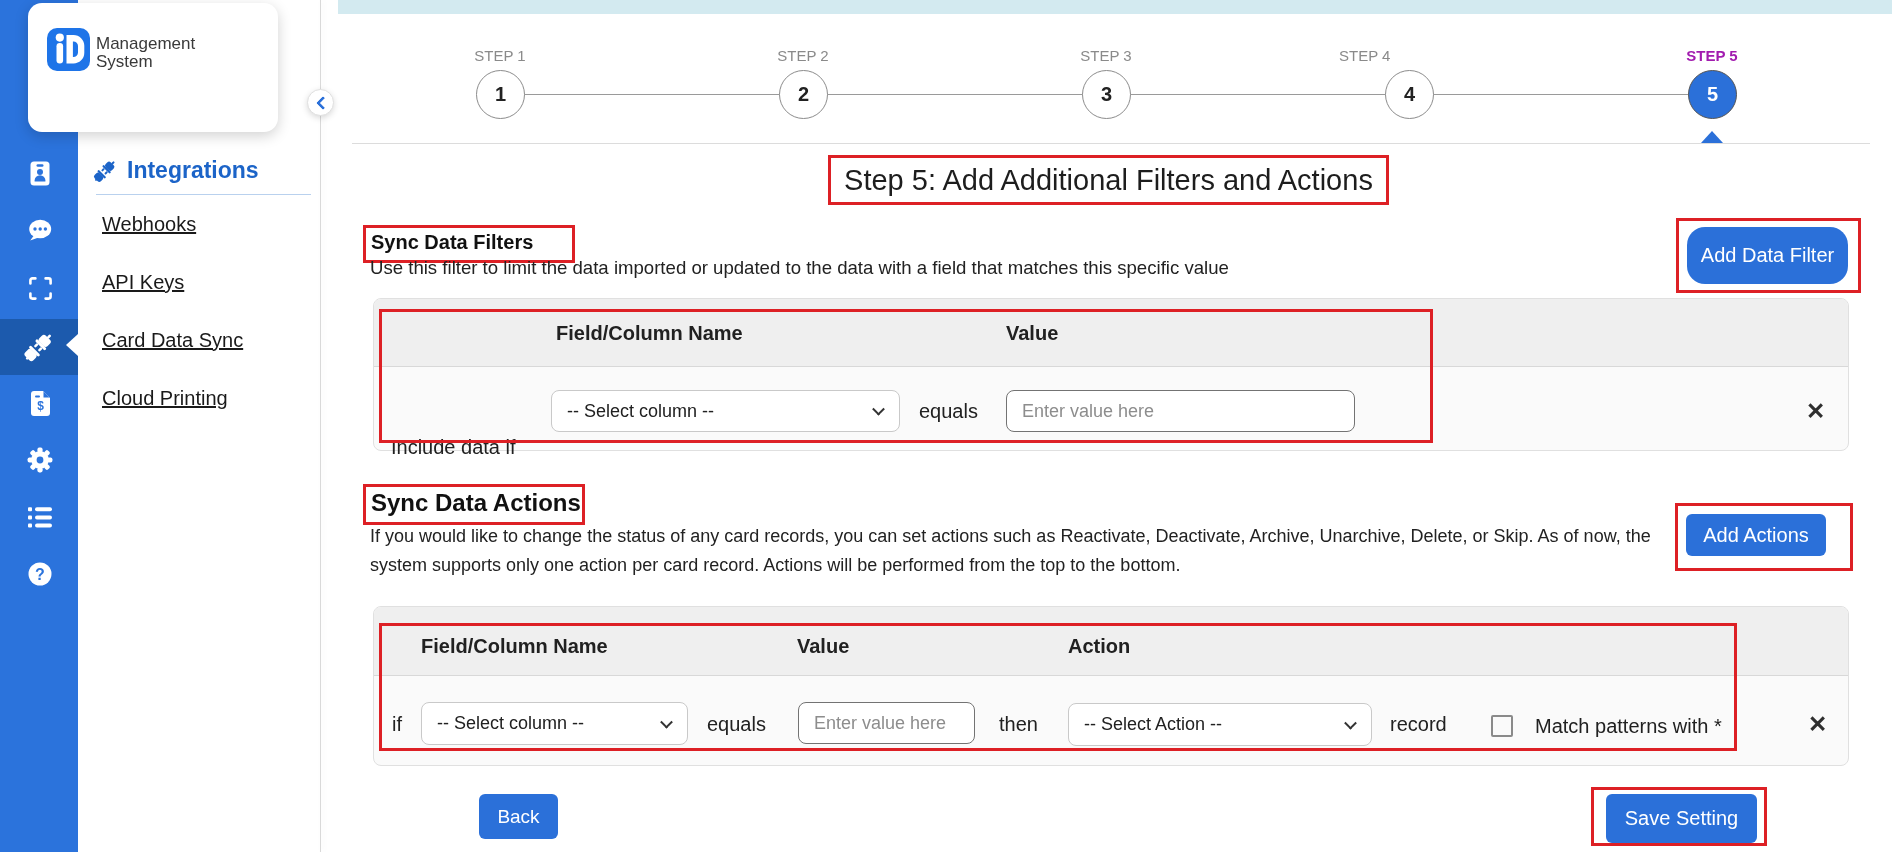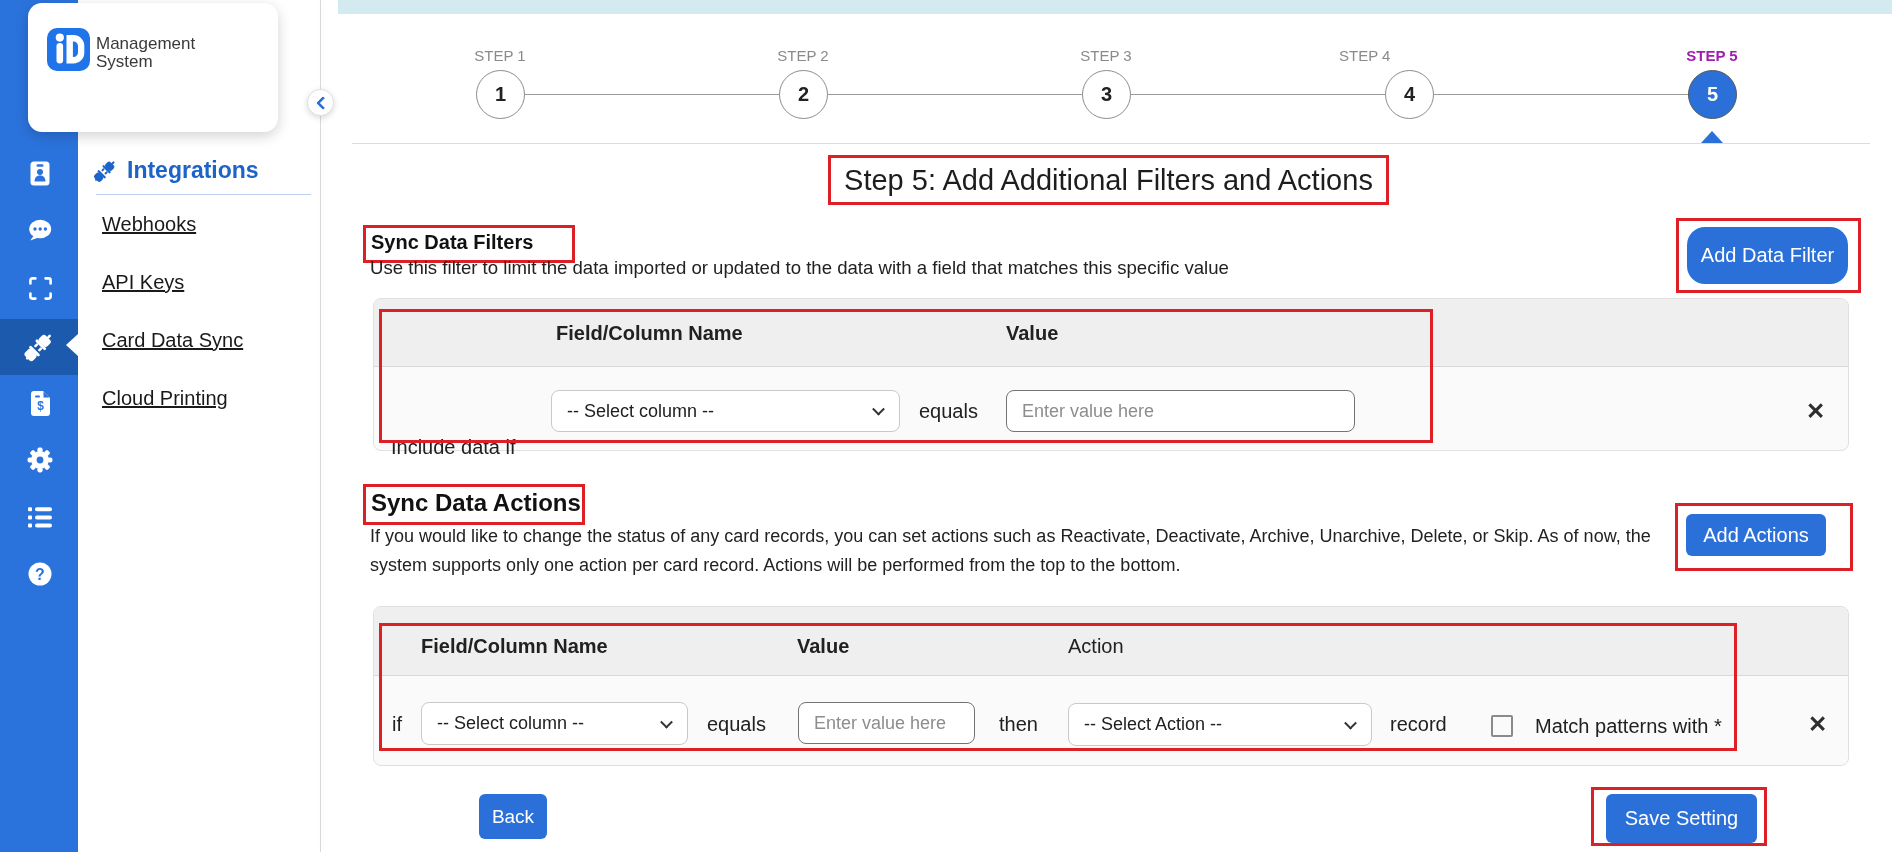--- a/index.html
+++ b/index.html
@@ -69,21 +69,21 @@
 <div class="txt" style="left:370px; top:551px; height:28px; line-height:28px; font-size:18px; color:#222;">system supports only one action per card record. Actions will be performed from the top to the bottom.</div>
 
 <div class="redbox" style="left:1675px; top:503px; width:178px; height:68px;"></div>
 <div class="btn" style="left:1686px; top:514px; width:140px; height:42px; line-height:42px; font-size:20px;">Add Actions</div>
 
 <div class="abs" style="left:373px; top:606px; width:1476px; height:160px; background:#fafafa; border:1px solid #e0e0e0; border-radius:8px; overflow:hidden;">
   <div style="position:absolute; left:0; top:0; width:100%; height:69px; background:#efefef; border-bottom:1px solid #d8d8d8;"></div>
 </div>
 <div class="txt" style="left:421px; top:631px; height:30px; line-height:30px; font-weight:bold; font-size:20px;">Field/Column Name</div>
 <div class="txt" style="left:797px; top:631px; height:30px; line-height:30px; font-weight:bold; font-size:20px;">Value</div>
-<div class="txt" style="left:1068px; top:631px; height:30px; line-height:30px; font-weight:normal; font-size:20px;">Action</div>
+<div class="txt" style="left:1068px; top:631px; height:30px; line-height:30px; font-weight:bold; font-size:20px;">Action</div>
 
 <div class="txt" style="left:392px; top:709px; height:30px; line-height:30px; font-size:20px;">if</div>
 <div class="sel" style="left:421px; top:702px; width:267px; height:43px;">
   <span style="position:absolute; left:15px; top:0; line-height:41px; font-size:18px;">-- Select column --</span>
     <i class="chev"></i>
 </div>
 <div class="txt" style="left:707px; top:709px; height:30px; line-height:30px; font-size:20px;">equals</div>
 <div class="inp" style="left:798px; top:702px; width:177px; height:42px;">
   <span style="position:absolute; left:15px; top:0; line-height:40px; font-size:18px;">Enter value here</span>
 </div>
@@ -91,21 +91,21 @@
 <div class="sel" style="left:1068px; top:703px; width:304px; height:43px;">
   <span style="position:absolute; left:15px; top:0; line-height:41px; font-size:18px;">-- Select Action --</span>
     <i class="chev"></i>
 </div>
 <div class="txt" style="left:1390px; top:709px; height:30px; line-height:30px; font-size:20px;">record</div>
 <div class="abs" style="left:1491px; top:715px; width:22px; height:22px; border:2px solid #8a8a8a; border-radius:2px; background:#fafafa;"></div>
 <div class="txt" style="left:1535px; top:711px; height:30px; line-height:30px; font-size:20px;">Match patterns with *</div>
 <div class="x" style="left:1808px; top:709px; height:30px; line-height:30px;">✕</div>
 <div class="redbox" style="left:379px; top:623px; width:1358px; height:128px;"></div>
 
-<div class="btn" style="left:479px; top:794px; width:68px; height:45px; line-height:45px; font-size:19px;">Back</div>
+<div class="btn" style="left:479px; top:794px; width:79px; height:45px; line-height:45px; font-size:19px;">Back</div>
 <div class="redbox" style="left:1591px; top:787px; width:176px; height:59px;"></div>
 <div class="btn" style="left:1606px; top:794px; width:151px; height:49px; line-height:49px; font-size:20px;">Save Setting</div>
 
 <div class="abs" style="left:78px; top:0; width:242px; height:852px; background:#fff;"></div>
 <div class="abs" style="left:320px; top:0; width:1px; height:852px; background:#d9d9d9; box-shadow:2px 0 6px rgba(0,0,0,0.08);"></div>
 
 <div class="txt" style="left:127px; top:155px; height:30px; line-height:30px; font-weight:bold; font-size:23px; color:#1c64c8;">Integrations</div>
 <div class="abs" style="left:96px; top:194px; width:215px; height:1px; background:#b9d1ee;"></div>
 <div class="txt" style="left:102px; top:209px; height:30px; line-height:30px; font-size:20px; color:#1a1a1a; text-decoration:underline;">Webhooks</div>
 <div class="txt" style="left:102px; top:267px; height:30px; line-height:30px; font-size:20px; color:#1a1a1a; text-decoration:underline;">API Keys</div>

